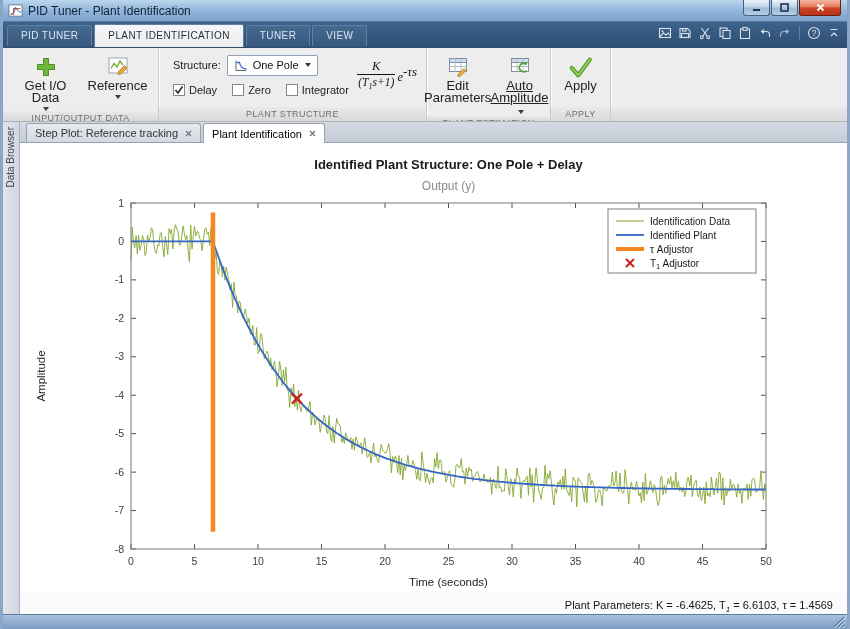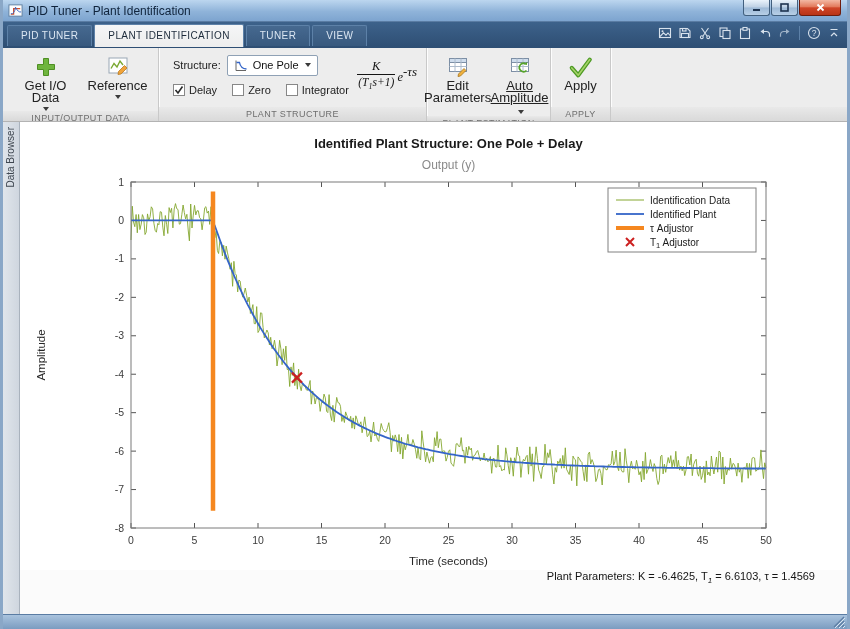--- a/index.html
+++ b/index.html
@@ -50,21 +50,21 @@
 
   
   .docarea { flex:1; display:flex; min-height:0; }
   .sidestrip { width:17px; background:linear-gradient(90deg,#e0e5eb,#cfd6df); border-right:1px solid #a9b2bd; flex:none; }
   .sidestrip span { writing-mode:vertical-rl; transform:rotate(180deg); font-size:10px; color:#3e4650; padding:5px 2px; display:block; }
   .docmain { flex:1; display:flex; flex-direction:column; background:#fff; min-width:0; }
   .doctabs { height:21px; background:linear-gradient(#d5dbe3,#c4ccd7); border-bottom:1px solid #98a2ae; display:flex; align-items:flex-end; padding-left:6px; flex:none; }
   .doctab { height:19px; display:flex; align-items:center; gap:7px; padding:0 8px; font-size:11px; color:#333; background:linear-gradient(#e7ebf0,#d3d9e1); border:1px solid #98a2ae; border-bottom:none; border-radius:3px 3px 0 0; margin-right:2px; cursor:default; white-space:nowrap; }
   .doctab.active { background:#fff; color:#000; height:20px; margin-bottom:-1px; z-index:1; }
   .figarea { height:448px; flex:none; background:#fff; }
-  .statusbar { flex:1; display:flex; align-items:flex-start; justify-content:flex-end; padding-right:32px; font-size:11px; color:#141414; background:#fbfbfb; }
+  .statusbar { flex:1; display:flex; align-items:flex-end; justify-content:flex-end; padding-right:14px; font-size:11px; color:#141414; background:#fbfbfb; }
 
   
   .bottombar { height:15px; flex:none; background:linear-gradient(#a9c3de,#7b9cc0); border-top:1px solid #5a7ca3; position:relative; }
   .grip { position:absolute; right:2px; bottom:1px; }
 
   svg { display:block; }
   #chart-container svg text { font-family:"Liberation Sans", sans-serif; }
 </style>
 </head>
 <body>
@@ -292,20 +292,34 @@
       <div class="rcontent"></div>
       <div class="rfooter"></div>
     </div>
   </div>
 
   <div class="docarea">
     <div class="sidestrip">
       <span>Data Browser</span>
     </div>
     <div class="docmain">
+      <div class="doctabs">
+        <div class="doctab">
+          <span>Step Plot: Reference tracking</span>
+          <svg width="7" height="7" viewBox="0 0 7 7">
+              <path d="M1 1 L6 6 M6 1 L1 6" stroke="#6b7683" stroke-width="1.3"></path>
+            </svg>
+        </div>
+        <div class="doctab active">
+          <span>Plant Identification</span>
+          <svg width="7" height="7" viewBox="0 0 7 7">
+              <path d="M1 1 L6 6 M6 1 L1 6" stroke="#6b7683" stroke-width="1.3"></path>
+            </svg>
+        </div>
+      </div>
       <div class="figarea">
         <div id="chart-container">
             <svg width="824" height="448" viewBox="0 0 824 448" style="margin-left:1px;">
               <rect x="110" y="60" width="635" height="346" fill="#ffffff"></rect>
               <text x="427.5" y="26" text-anchor="middle" font-size="13" font-weight="bold" fill="#1a1a1a">Identified Plant Structure: One Pole + Delay</text>
               <text x="427.5" y="47" text-anchor="middle" font-size="12" fill="#8a8a8a">Output (y)</text>
               <line x1="110" y1="406" x2="110" y2="401" stroke="#555" stroke-width="1"></line>
               <line x1="110" y1="60" x2="110" y2="65" stroke="#555" stroke-width="1"></line>
               <text x="110" y="422" text-anchor="middle" font-size="10.5" fill="#3c3c3c">0</text>
               <line x1="173.5" y1="406" x2="173.5" y2="401" stroke="#555" stroke-width="1"></line>

